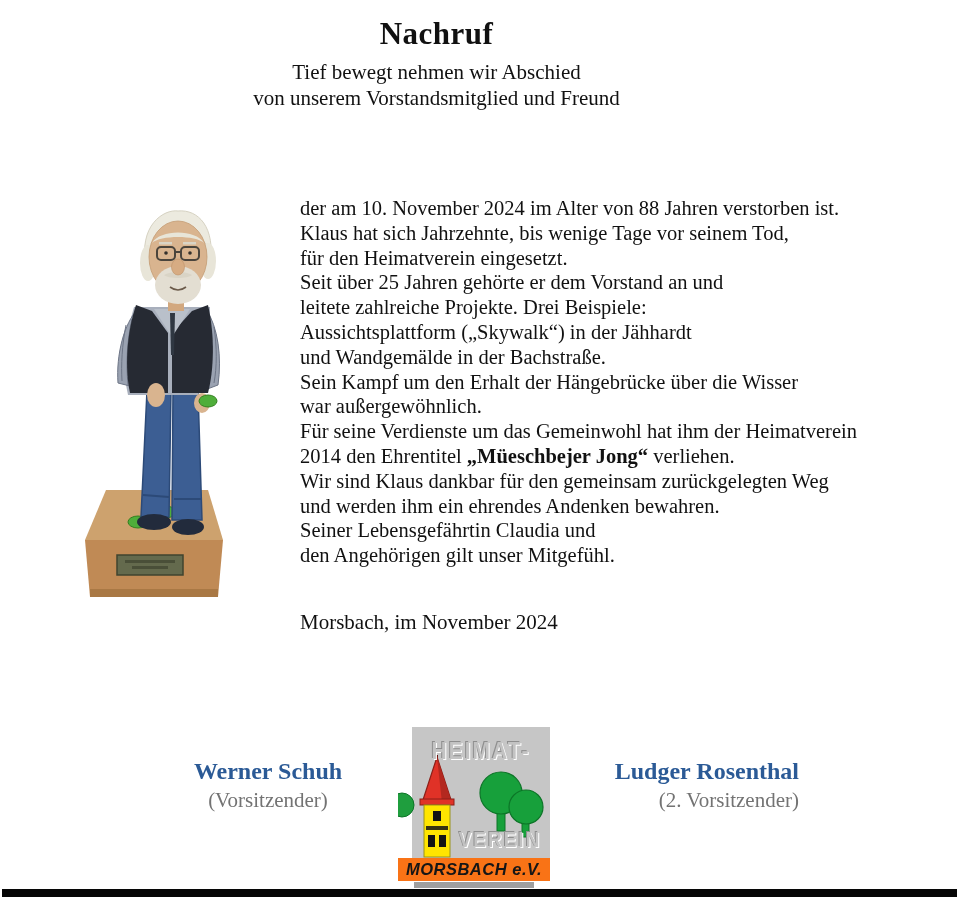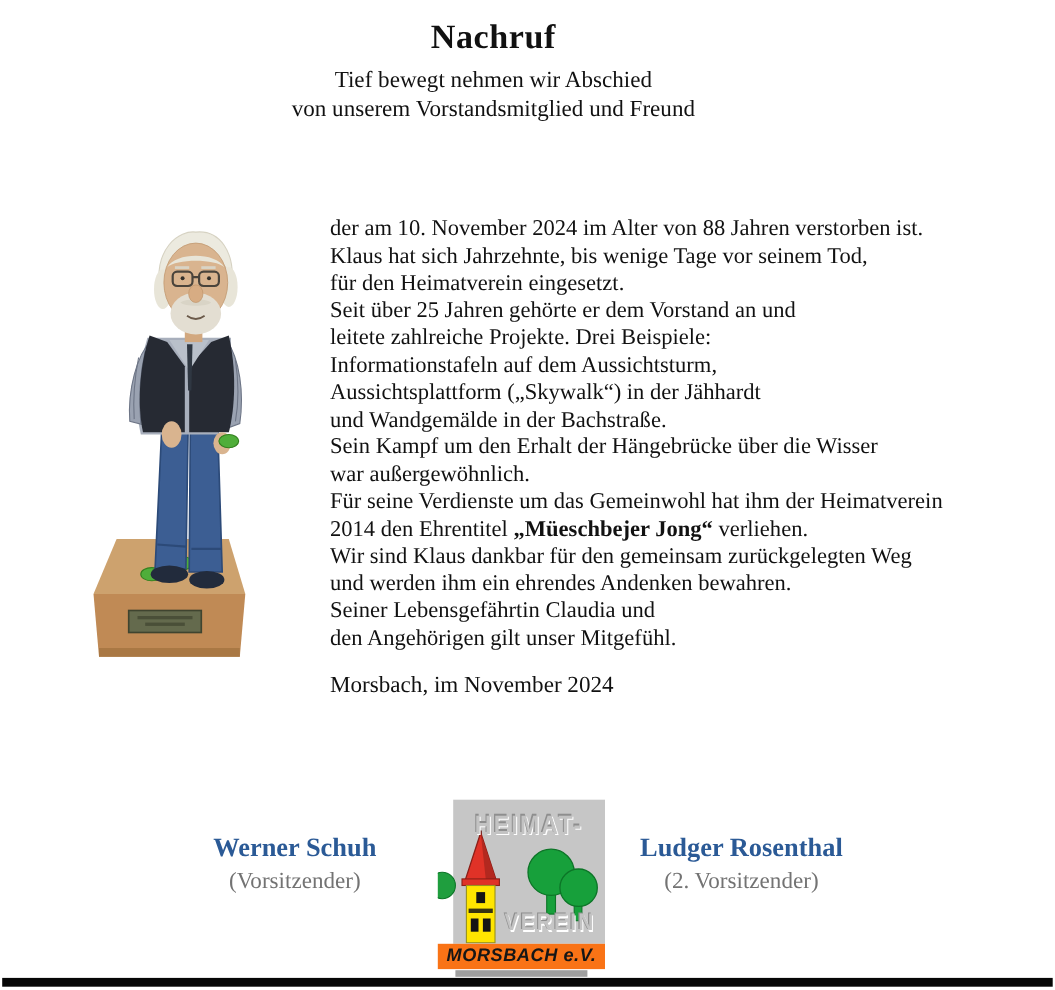--- a/index.html
+++ b/index.html
@@ -1,35 +1,35 @@
 <!DOCTYPE html>
 <html lang="de"><head>
 <meta charset="utf-8">
 <title>Nachruf</title>
 <style>
   html,body{margin:0;padding:0;background:#ffffff;}
   .page{
     position:relative;width:959px;height:900px;background:#ffffff;
     font-family:"Liberation Serif", serif;color:#111;overflow:hidden;
   }
-  .centered{position:absolute;left:16px;width:865px;text-align:center;}
+  .centered{position:absolute;left:4px;width:865px;text-align:center;}
   .title{top:16px;font-size:31px;font-weight:bold;letter-spacing:.5px;}
   .intro1{top:60px;font-size:21px;text-align:center;}
   .intro2{top:86px;font-size:21px;}
   .deceased{top:116px;font-size:60px;font-weight:bold;letter-spacing:1px;}
   .body-text{
     position:absolute;left:300px;top:196px;width:600px;
     font-size:20.5px;line-height:24.8px;white-space:nowrap;
   }
   .body-text .b{font-weight:bold;}
   .dateline{position:absolute;left:300px;top:610px;font-size:21px;}
   .vorstand-heading{top:660px;font-size:24px;font-weight:bold;}
   .sig{position:absolute;top:758px;width:250px;text-align:center;}
   .sig-left{left:143px;}
-  .sig-right{left:549px;}
+  .sig-right{left:549px;text-align:right;}
   .sig .sig-name{font-size:24px;font-weight:bold;color:#2b5a96;}
   .sig .sig-role{font-size:21px;color:#737373;margin-top:3px;}
   
   .figurine{position:absolute;left:68px;top:205px;width:168px;height:402px;}
   
   .logo{position:absolute;left:398px;top:727px;width:152px;height:161px;font-family:"Liberation Sans",sans-serif;}
   .logo-gray{position:absolute;left:14px;top:0;width:138px;height:131px;background:#c6c6c6;}
   .logo-art{position:absolute;left:0;top:0;}
   .logo-emboss{
     position:absolute;color:#c3c3c3;font-weight:bold;letter-spacing:2px;
@@ -117,21 +117,20 @@
     <rect x="91" y="37" width="13" height="2.5" fill="#d9d4c6"></rect>
     <rect x="115" y="37" width="13" height="2.5" fill="#d9d4c6"></rect>
   </svg>
 
   <div class="body-text">
     <div>der am 10. November 2024 im Alter von 88 Jahren verstorben ist.</div>
     <div>Klaus hat sich Jahrzehnte, bis wenige Tage vor seinem Tod,</div>
     <div>für den Heimatverein eingesetzt.</div>
     <div>Seit über 25 Jahren gehörte er dem Vorstand an und</div>
     <div>leitete zahlreiche Projekte. Drei Beispiele:</div>
-    <div>Informationstafeln auf dem Aussichtsturm,</div>
     <div>Aussichtsplattform („Skywalk“) in der Jähhardt</div>
     <div>und Wandgemälde in der Bachstraße.</div>
     <div>Sein Kampf um den Erhalt der Hängebrücke über die Wisser</div>
     <div>war außergewöhnlich.</div>
     <div>Für seine Verdienste um das Gemeinwohl hat ihm der Heimatverein</div>
     <div><span>2014 den Ehrentitel </span><span class="b">„Müeschbejer Jong“</span><span> verliehen.</span></div>
     <div>Wir sind Klaus dankbar für den gemeinsam zurückgelegten Weg</div>
     <div>und werden ihm ein ehrendes Andenken bewahren.</div>
     <div>Seiner Lebensgefährtin Claudia und</div>
     <div>den Angehörigen gilt unser Mitgefühl.</div>

